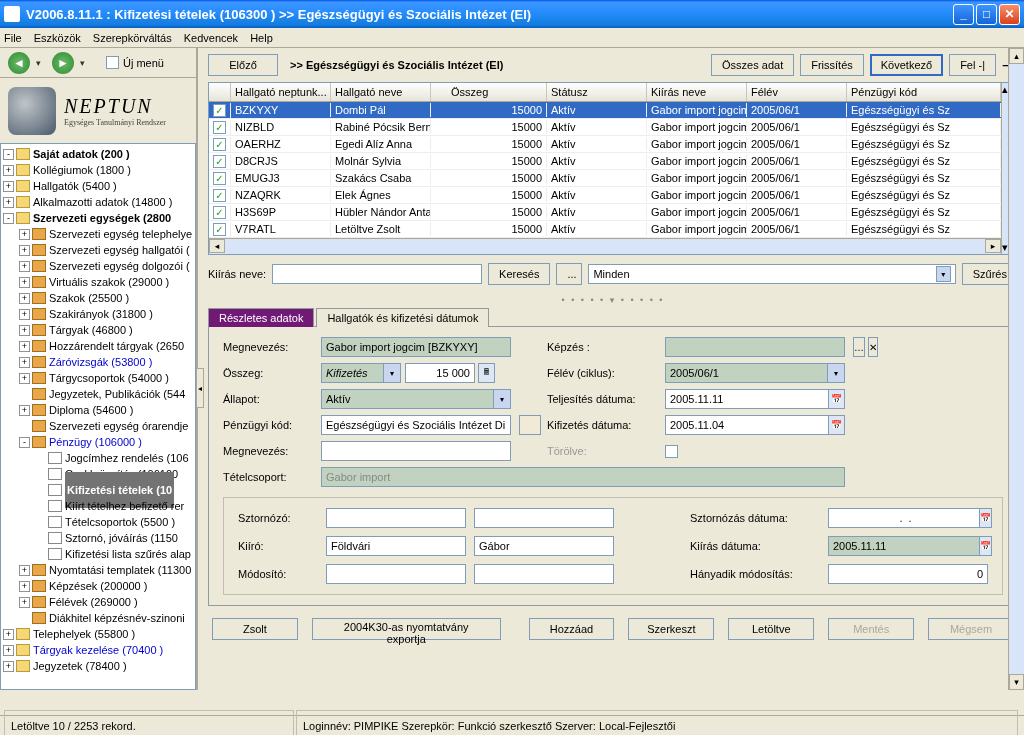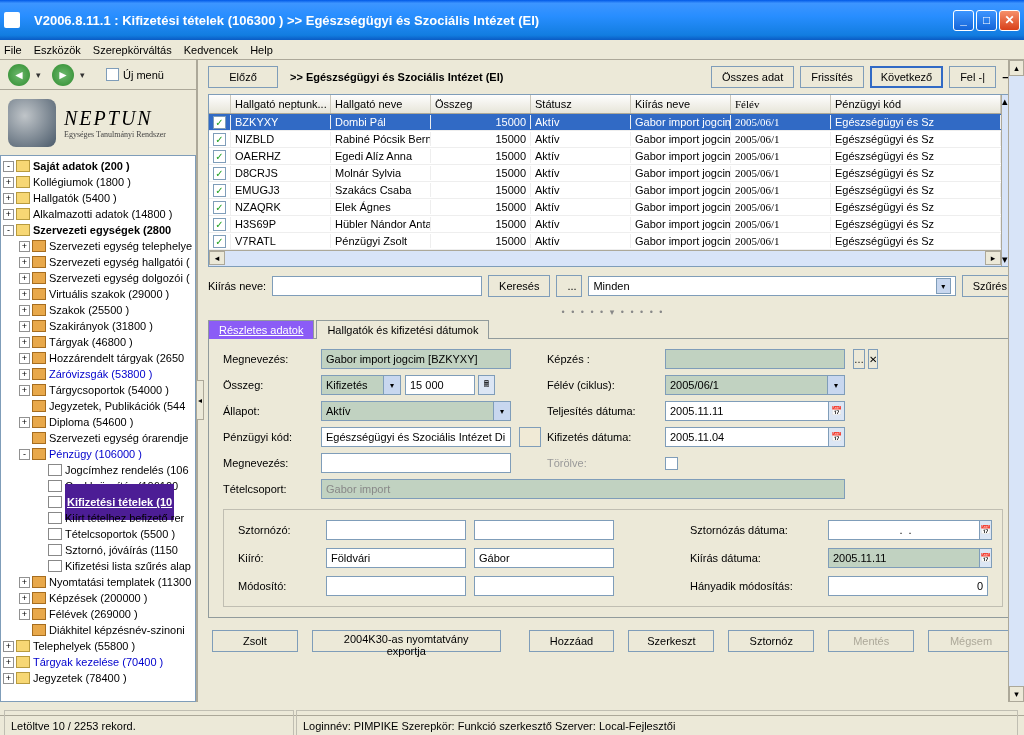--- a/index.html
+++ b/index.html
@@ -1,18 +1,18 @@
 <!DOCTYPE html>
 <html><head>
 <meta charset="utf-8">
 <style>
   * { box-sizing: border-box; margin: 0; padding: 0; }
   body { font-family: Tahoma, sans-serif; font-size: 11px; background: #ece9d8; width: 1024px; height: 735px; overflow: hidden; }
   
-  .titlebar { background: linear-gradient(to bottom, #0058e6 0%, #3d95ff 8%, #288eff 40%, #127de0 88%, #0a5bc4 100%); height: 40px; display: flex; align-items: center; padding: 0 4px; color: white; font-weight: bold; font-size: 13px; gap: 8px; }
+  .titlebar { background: linear-gradient(to bottom, #0058e6 0%, #3d95ff 8%, #288eff 40%, #127de0 88%, #0a5bc4 100%); height: 28px; display: flex; align-items: center; padding: 0 4px; color: white; font-weight: bold; font-size: 13px; }
   .titlebar-icon { width: 16px; height: 16px; background: #fff; margin-right: 6px; border-radius: 2px; }
   .titlebar-text { flex: 1; }
   .win-btns { display: flex; gap: 2px; }
   .win-btn { width: 21px; height: 21px; border: 1px solid #fff; border-radius: 3px; display:flex; align-items:center; justify-content:center; color:#fff; font-weight:bold; font-size:12px; }
   .win-min { background: linear-gradient(#3d95ff,#1565d8); }
   .win-max { background: linear-gradient(#3d95ff,#1565d8); }
   .win-close { background: linear-gradient(#f6906a,#d8401a); }
 
   .menubar { background: #ece9d8; border-bottom: 1px solid #aca899; height: 20px; display: flex; align-items: center; padding: 0 4px; gap: 12px; }
   .menubar span { cursor: default; }
@@ -38,38 +38,38 @@
   .tree-node { white-space: nowrap; display:flex; align-items:center; height:16px; }
   .tree-exp { width:11px; height:11px; border:1px solid #919191; display:inline-flex; align-items:center; justify-content:center; font-size:9px; line-height:1; margin-right:2px; color:#000; background:#fff; cursor:pointer; }
   .tree-sp { display:inline-block; }
   .tree-ico { width:14px; height:12px; display:inline-block; margin-right:3px; }
   .ico-folder { background:#f7d774; border:1px solid #b89b3e; }
   .ico-form { background:#e8a84a; border:1px solid #a66d1f; }
   .ico-doc { background:#fff; border:1px solid #888; }
   .tree-lbl { cursor:default; }
   .tree-lbl.bold { font-weight:bold; }
   .tree-lbl.blue { color:#0000cc; }
-  .tree-lbl.sel { background:#4c1d95; color:#fff; font-weight:bold; padding:12px 2px;text-decoration:underline; }
+  .tree-lbl.sel { background:#737373; color:#fff; font-weight:bold; padding:12px 2px; }
 
   .right-pane { flex:1; display:flex; flex-direction:column; padding: 6px 6px 0 10px; position:relative; }
   .splitter-handle { position:absolute; left:-2px; top:320px; width:8px; height:40px; background:#ece9d8; border:1px solid #aca899; display:flex; align-items:center; justify-content:center; font-size:8px; cursor:pointer; }
 
   .top-controls { display:flex; align-items:center; gap:6px; margin-bottom:6px; }
   .btn { background:#ece9d8; border:1px solid #7f9db9; padding:2px 10px; height:22px; cursor:pointer; font-family:inherit; font-size:11px; }
   .btn:disabled { color:#aca899; }
   .btn.nav { width:70px; }
   .btn.highlight { border:2px solid #316ac5; font-weight:normal; padding:1px 9px; }
   .crumb { font-weight:bold; flex:1; padding-left:6px; }
   .pin-ico { width:16px; height:16px; font-size:14px; cursor:pointer; }
 
   .grid { border:1px solid #7f9db9; background:#fff; }
   .grid-header { display:flex; background:linear-gradient(#fefefe,#e7e5d9); border-bottom:1px solid #aca899; }
   .grid-header .gh { border-right:1px solid #cac7ba; padding:3px 4px; overflow:hidden; white-space:nowrap; }
   .gh-chk { width:22px; }
-  .gh-c1 { width:100px; } .gh-c2 { width:100px; } .gh-c3 { width:100px; text-align:left; } .gh-c4 { width:100px; } .gh-c5 { width:100px; } .gh-c6 { width:100px;font-family:Liberation Serif, serif; } .gh-c7 { width:140px; flex:1; }
+  .gh-c1 { width:100px; } .gh-c2 { width:100px; } .gh-c3 { width:100px; text-align:left;margin-left:16px; } .gh-c4 { width:100px; } .gh-c5 { width:100px; } .gh-c6 { width:100px; } .gh-c7 { width:140px; flex:1; }
   .grid-body .gr { display:flex; height:17px; align-items:center; border-bottom:1px solid #eee; }
   .grid-body .gr.sel { background:#316ac5; color:#fff; }
   .grid-body .gc { border-right:1px solid #eee; padding:1px 4px; overflow:hidden; white-space:nowrap; }
   .gc-chk { width:22px; display:flex; justify-content:center; }
   .chk2 { width:13px; height:13px; border:1px solid #7f9db9; background:#fff; display:inline-flex; align-items:center; justify-content:center; font-size:10px; color:#21a121; }
   .gc3 { text-align:right; }
   .grid-scroll { height:16px; background:#d8e4f8; border-top:1px solid #aca899; display:flex; }
   .grid-scroll .arrow { width:16px; height:14px; border:1px solid #aca899; background:#ece9d8; display:flex; align-items:center; justify-content:center; font-size:9px; }
   .grid-vscroll { width:16px; background:#d8e4f8; border-left:1px solid #aca899; display:flex; flex-direction:column; justify-content:space-between; }
   .grid-wrap { display:flex; }
@@ -77,21 +77,21 @@
 
   .search-row { display:flex; align-items:center; gap:6px; margin:8px 0; }
   .txt { border:1px solid #7f9db9; background:#fff; height:20px; padding:1px 4px; font-family:inherit; font-size:11px; }
   .sel-combo { border:1px solid #7f9db9; background:#fff; height:20px; padding:1px 4px; display:flex; align-items:center; }
   .sel-combo .drop { margin-left:auto; width:15px; height:16px; background:#c8d7ef; border:1px solid #7f9db9; display:flex; align-items:center; justify-content:center; font-size:8px; }
 
   .divider-grip { text-align:center; font-size:9px; color:#888; margin:2px 0; letter-spacing:2px; cursor:ns-resize; }
 
   .tabs { display:flex; }
   .tab { border:1px solid #919b9c; border-bottom:none; padding:3px 10px; background:#ece9d8; margin-right:2px; cursor:pointer; position:relative; top:1px; }
-  .tab.active { background:#8b5cf6; color:#fff;text-decoration:underline; }
+  .tab.active { background:#701a75; color:#fff; }
   .tab-body { border:1px solid #919b9c; padding:10px 14px; background:#ece9d8; }
 
   .form-grid { display:grid; grid-template-columns: 90px 190px 20px 110px 180px 20px; gap:6px 8px; align-items:center; }
   .lbl { white-space:nowrap; }
   .ro { background:#c1d2c1; }
   .combo { display:flex; }
   .combo .txt { flex:1; }
   .combo .cbtn { width:17px; border:1px solid #7f9db9; border-left:none; background:#c8d7ef; display:flex; align-items:center; justify-content:center; font-size:8px; cursor:pointer; }
   .cal-btn { width:17px; height:20px; border:1px solid #7f9db9; background:#dce6f4; display:flex; align-items:center; justify-content:center; font-size:9px; cursor:pointer; margin-left:-1px; }
   .sq-btn { width:22px; height:20px; border:1px solid #7f9db9; background:#ece9d8; font-size:10px; display:flex; align-items:center; justify-content:center; cursor:pointer; }
@@ -460,21 +460,21 @@
                 <div class="gc gh-c4">Aktív</div>
                 <div class="gc gh-c5">Gabor import jogcim</div>
                 <div class="gc gh-c6">2005/06/1</div>
                 <div class="gc gh-c7">Egészségügyi és Sz</div>
               </div>
               <div class="gr">
                 <div class="gc gc-chk">
                   <div class="chk2">✓</div>
                 </div>
                 <div class="gc gh-c1">V7RATL</div>
-                <div class="gc gh-c2">Pénzügyi Zsolt</div>
+                <div class="gc gh-c2">Letöltve Zsolt</div>
                 <div class="gc gh-c3 gc3">15000</div>
                 <div class="gc gh-c4">Aktív</div>
                 <div class="gc gh-c5">Gabor import jogcim</div>
                 <div class="gc gh-c6">2005/06/1</div>
                 <div class="gc gh-c7">Egészségügyi és Sz</div>
               </div>
             </div>
           <div class="grid-scroll">
             <div class="arrow">◂</div>
               <div style="flex:1"></div>
@@ -514,24 +514,24 @@
         <span class="lbl">Képzés :</span>
         <input class="txt ro" readonly="" style="">
         <div style="display:flex;gap:3px">
           <div class="sq-btn">…</div>
           <div class="sq-btn">✕</div>
         </div>
 
         <span class="lbl">Összeg:</span>
         <div style="display:flex;gap:4px">
           <div class="combo" style="width:80px">
-              <input class="txt ro" style="width: 100%;" readonly="" value="Kifizetés">
+              <input class="txt ro" style="width: 100%; font-style: italic;" readonly="" value="Kifizetés">
               <div class="cbtn">▾</div>
             </div>
-          <input class="txt" style="width: 70px; " value="15 000">
+          <input class="txt" style="width: 70px; text-align: right;" value="15 000">
           <div class="cal-btn">🖩</div>
         </div>
         <span></span>
         <span class="lbl">Félév (ciklus):</span>
         <div class="combo">
             <input class="txt ro" style="width: 100%;" readonly="" value="2005/06/1">
             <div class="cbtn">▾</div>
           </div>
         <span></span>
 
@@ -603,21 +603,21 @@
         </div>
       </div>
     </div>
 
     <div class="bottom-btns">
       <button class="btn">Zsolt</button>
       <button class="btn" style="width:auto">2004K30-as nyomtatvány exportja</button>
       <div class="gap"></div>
       <button class="btn">Hozzáad</button>
       <button class="btn">Szerkeszt</button>
-      <button class="btn">Sztornóz</button>
+      <button class="btn">Letöltve</button>
       <button class="btn" disabled="">Mentés</button>
       <button class="btn" disabled="">Mégsem</button>
     </div>
 
     <div class="right-scroll">
       <div class="arrow">▴</div>
         <div class="track"></div>
         <div class="arrow">▾</div>
     </div>
   </div>

